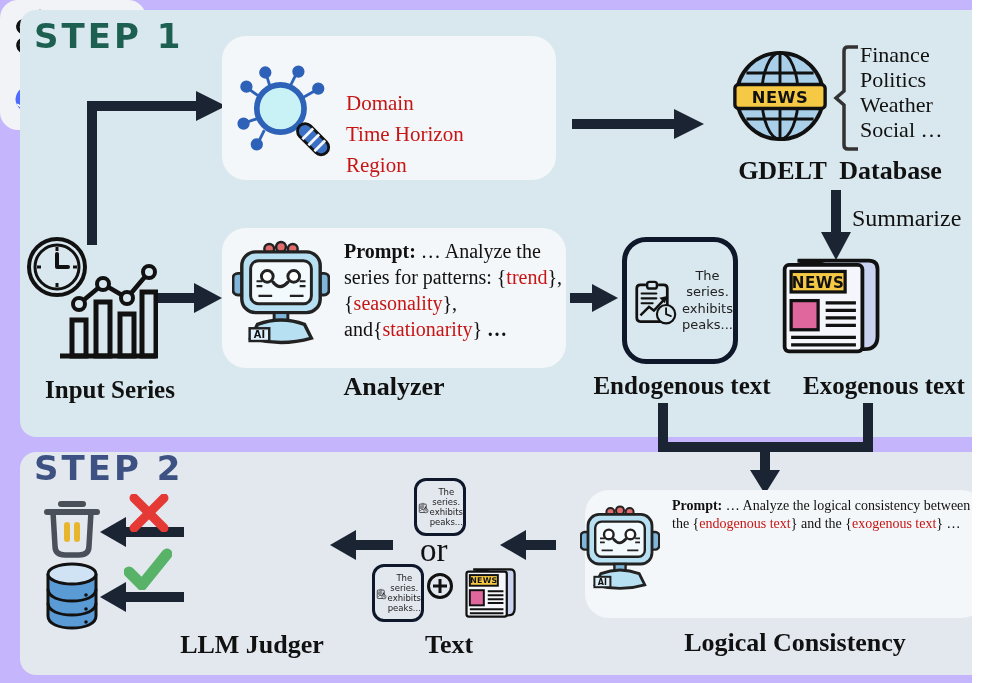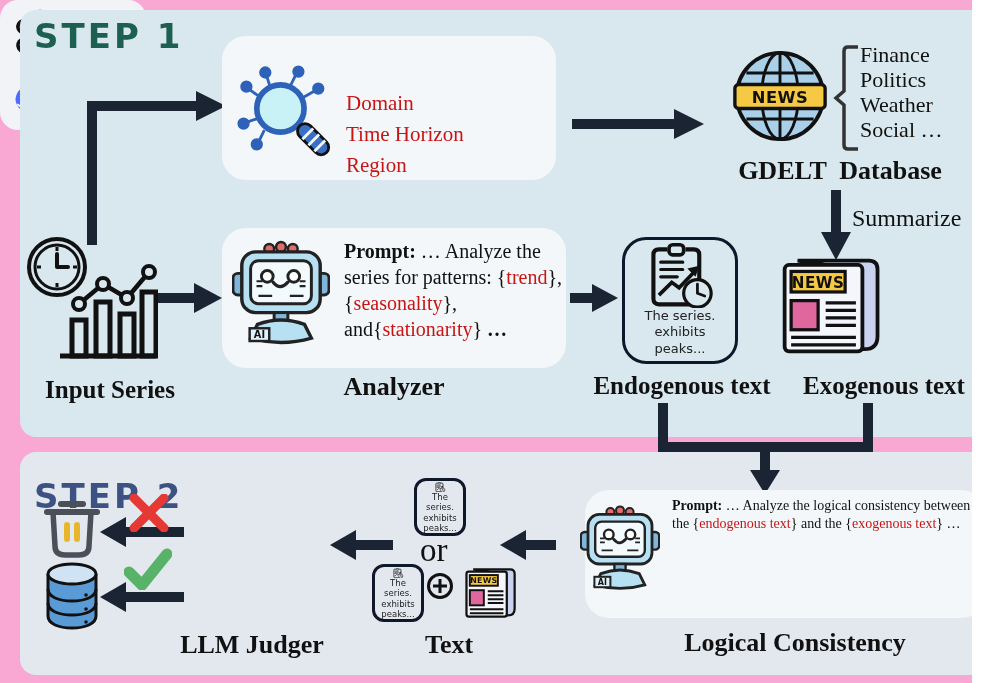--- a/index.html
+++ b/index.html
@@ -1,26 +1,26 @@
 <!DOCTYPE html>
 <html><head>
 <meta charset="utf-8">
 <style>
   * { margin:0; padding:0; box-sizing:border-box; }
   body { background:#ffffff; font-family:"Liberation Serif", serif; }
-  #canvas { position:relative; width:972px; height:683px; background:#f9a8d4; overflow:hidden; }
+  #canvas { position:relative; width:972px; height:683px; background:#c4b5fd; overflow:hidden; }
 
   .panel { position:absolute; border-radius:16px; }
   #panel1 { left:20px; top:10px; width:966px; height:427px; background:#d9e8ee; }
   #panel2 { left:20px; top:452px; width:966px; height:223px; background:#e3e8ef; }
 
   .step-title { position:absolute; font-family:"DejaVu Sans", sans-serif; font-weight:bold;
                 font-size:34px; letter-spacing:3px; z-index:2; }
   #step1-title { left:34px; top:16px; color:#1d5f50; }
-  #step2-title { left:34px; top:476px; color:#3d5182; }
+  #step2-title { left:34px; top:448px; color:#3d5182; }
 
   .card { position:absolute; background:#f4f7f9; border-radius:24px; z-index:2; }
   #retrieval-card { left:222px; top:36px; width:334px; height:144px; }
   #analyzer-card  { left:222px; top:228px; width:344px; height:140px; }
   #logical-card   { left:585px; top:490px; width:400px; height:128px; }
   #judger-card    { left:178px; top:488px; width:146px; height:130px; border-radius:18px;
                     background:#f1f3f7; display:grid; grid-template-columns:1fr 1fr; place-items:center; padding:6px; }
 
   .abs { position:absolute; z-index:2; }
   .label { position:absolute; z-index:2; font-weight:bold; font-size:25px; color:#111; text-align:center; }
@@ -36,22 +36,22 @@
   .cat-list { position:absolute; left:860px; top:42px; font-size:22px; color:#111; line-height:25px; z-index:2; }
   .cat-list span { display:block; }
   #gdelt-label { left:700px; top:156px; width:280px; font-size:26px; white-space:pre; }
 
   .prompt { position:absolute; font-size:20px; color:#111; line-height:1.3; z-index:2; }
   .prompt b { font-weight:bold; }
   .prompt .red { color:#c71414; }
   #analyzer-prompt { left:344px; top:238px; width:220px; }
   #logical-prompt  { left:672px; top:497px; width:300px; font-size:14px; }
 
-  .clip-box { position:absolute; border:3px solid #0f172a; border-radius:24px; z-index:2;
-              display:flex; flex-direction:column; align-items:center; }
+  .clip-box { position:absolute; border:5px solid #0f172a; border-radius:24px; z-index:2;
+              display:flex; flex-direction:row; align-items:center; }
   #endo-box { left:622px; top:237px; width:116px; height:127px; }
   .clip-note { font-family:"DejaVu Sans", sans-serif; font-size:13px; color:#222; text-align:center; line-height:1.25; }
   .clip-note span { display:block; }
   .clip-box.small { border-width:3px; border-radius:12px; }
   .clip-box.small .clip-note { font-size:8.5px; line-height:1.2; }
 
   #or-label { position:absolute; left:420px; top:532px; font-size:33px; color:#111; z-index:2; }
 
   svg text { font-family:"DejaVu Sans", sans-serif; }
   .news-txt { font-weight:bold; letter-spacing:0.5px; }

